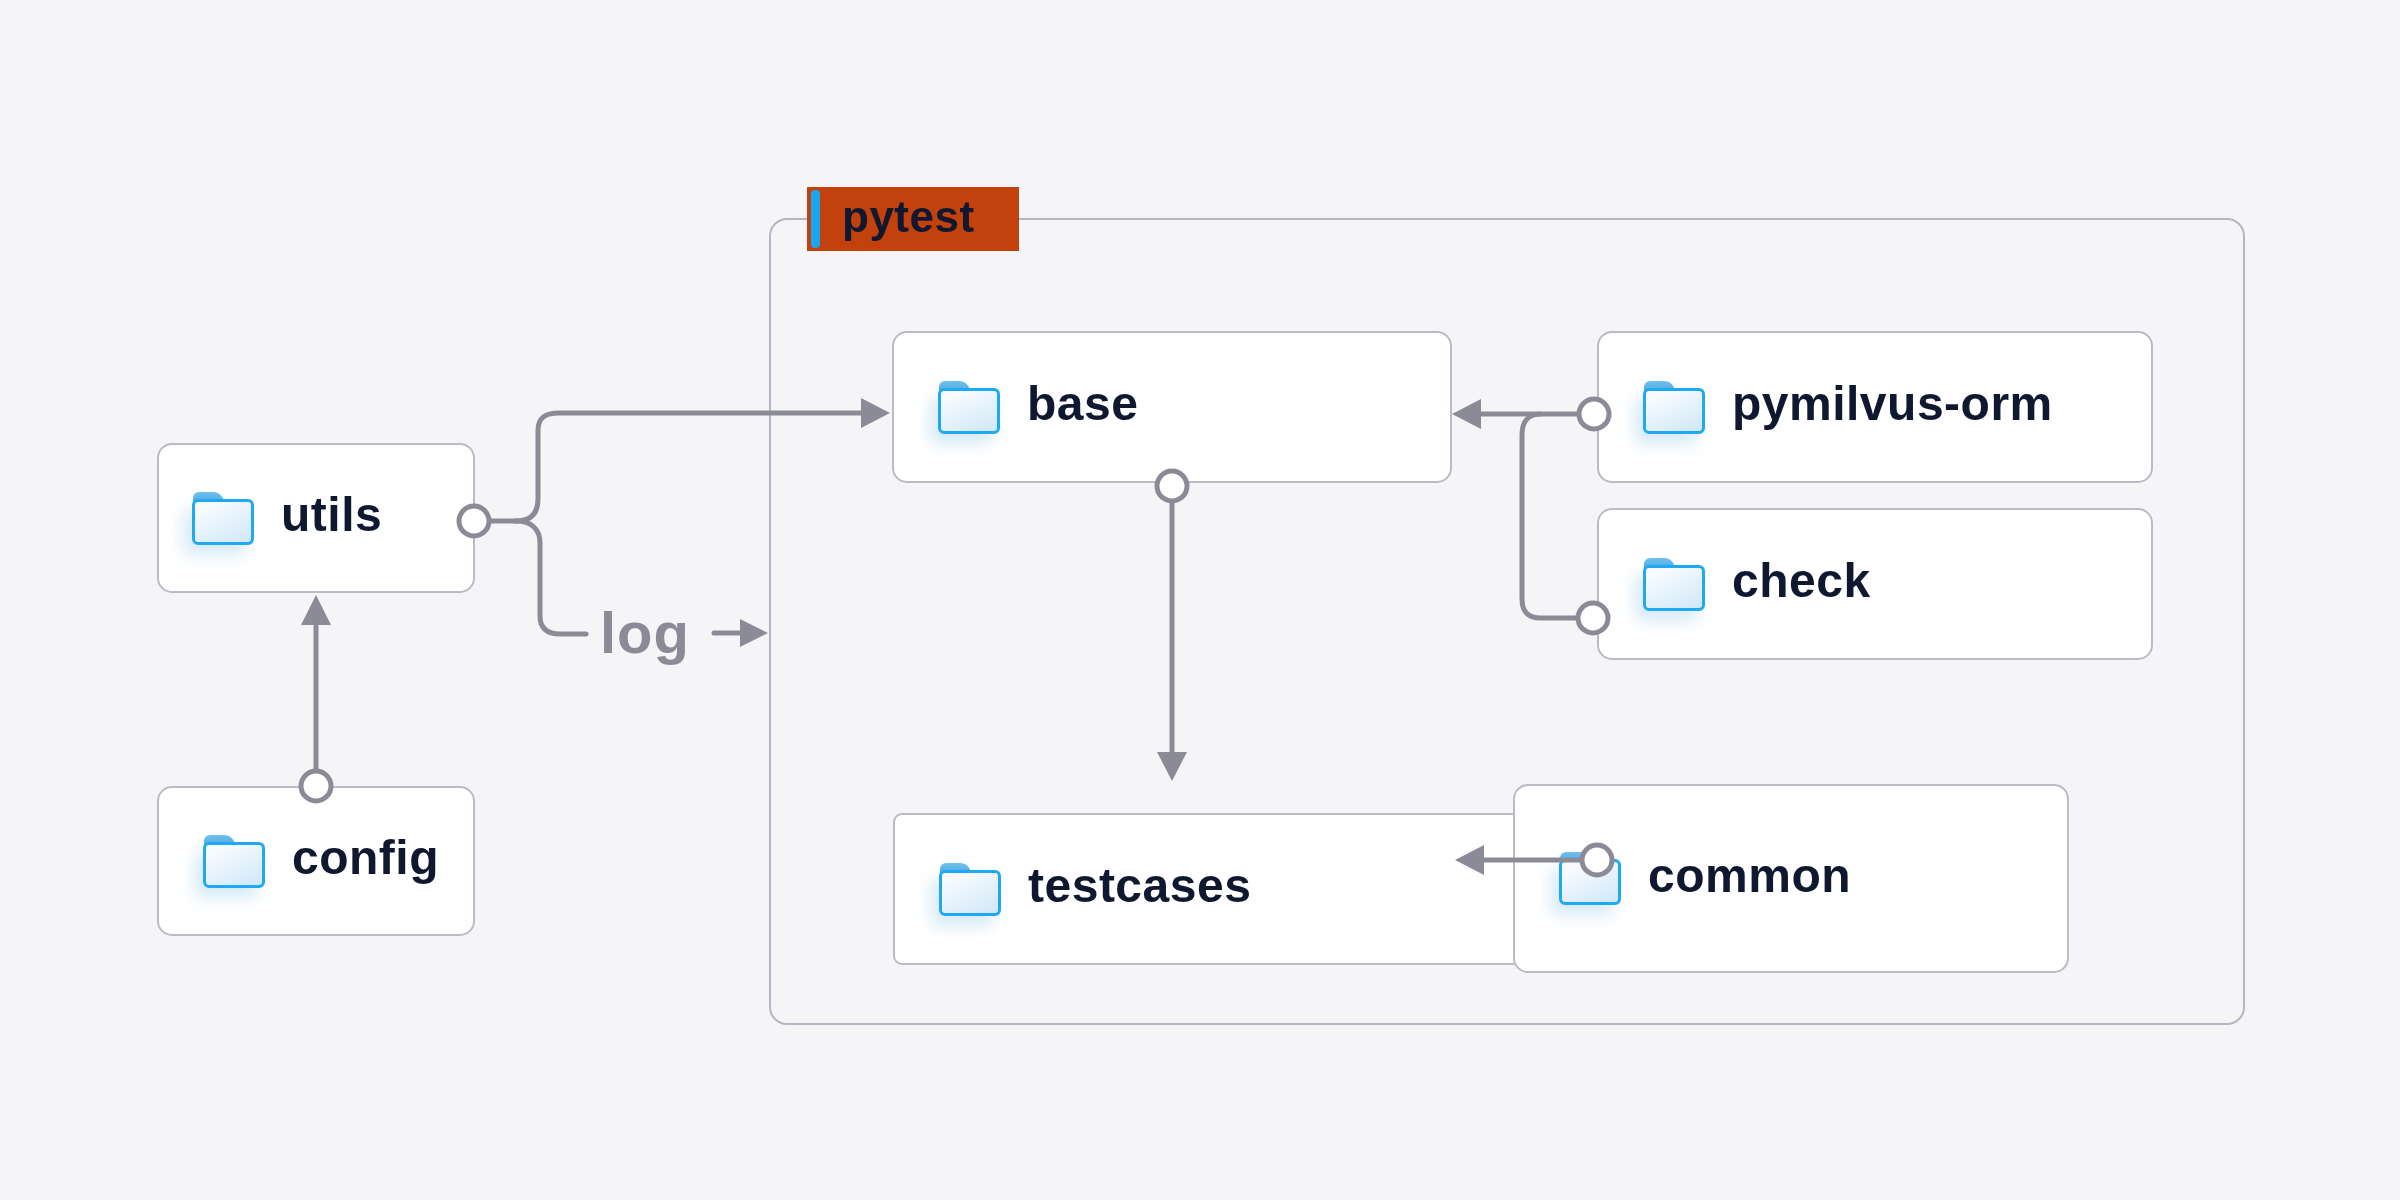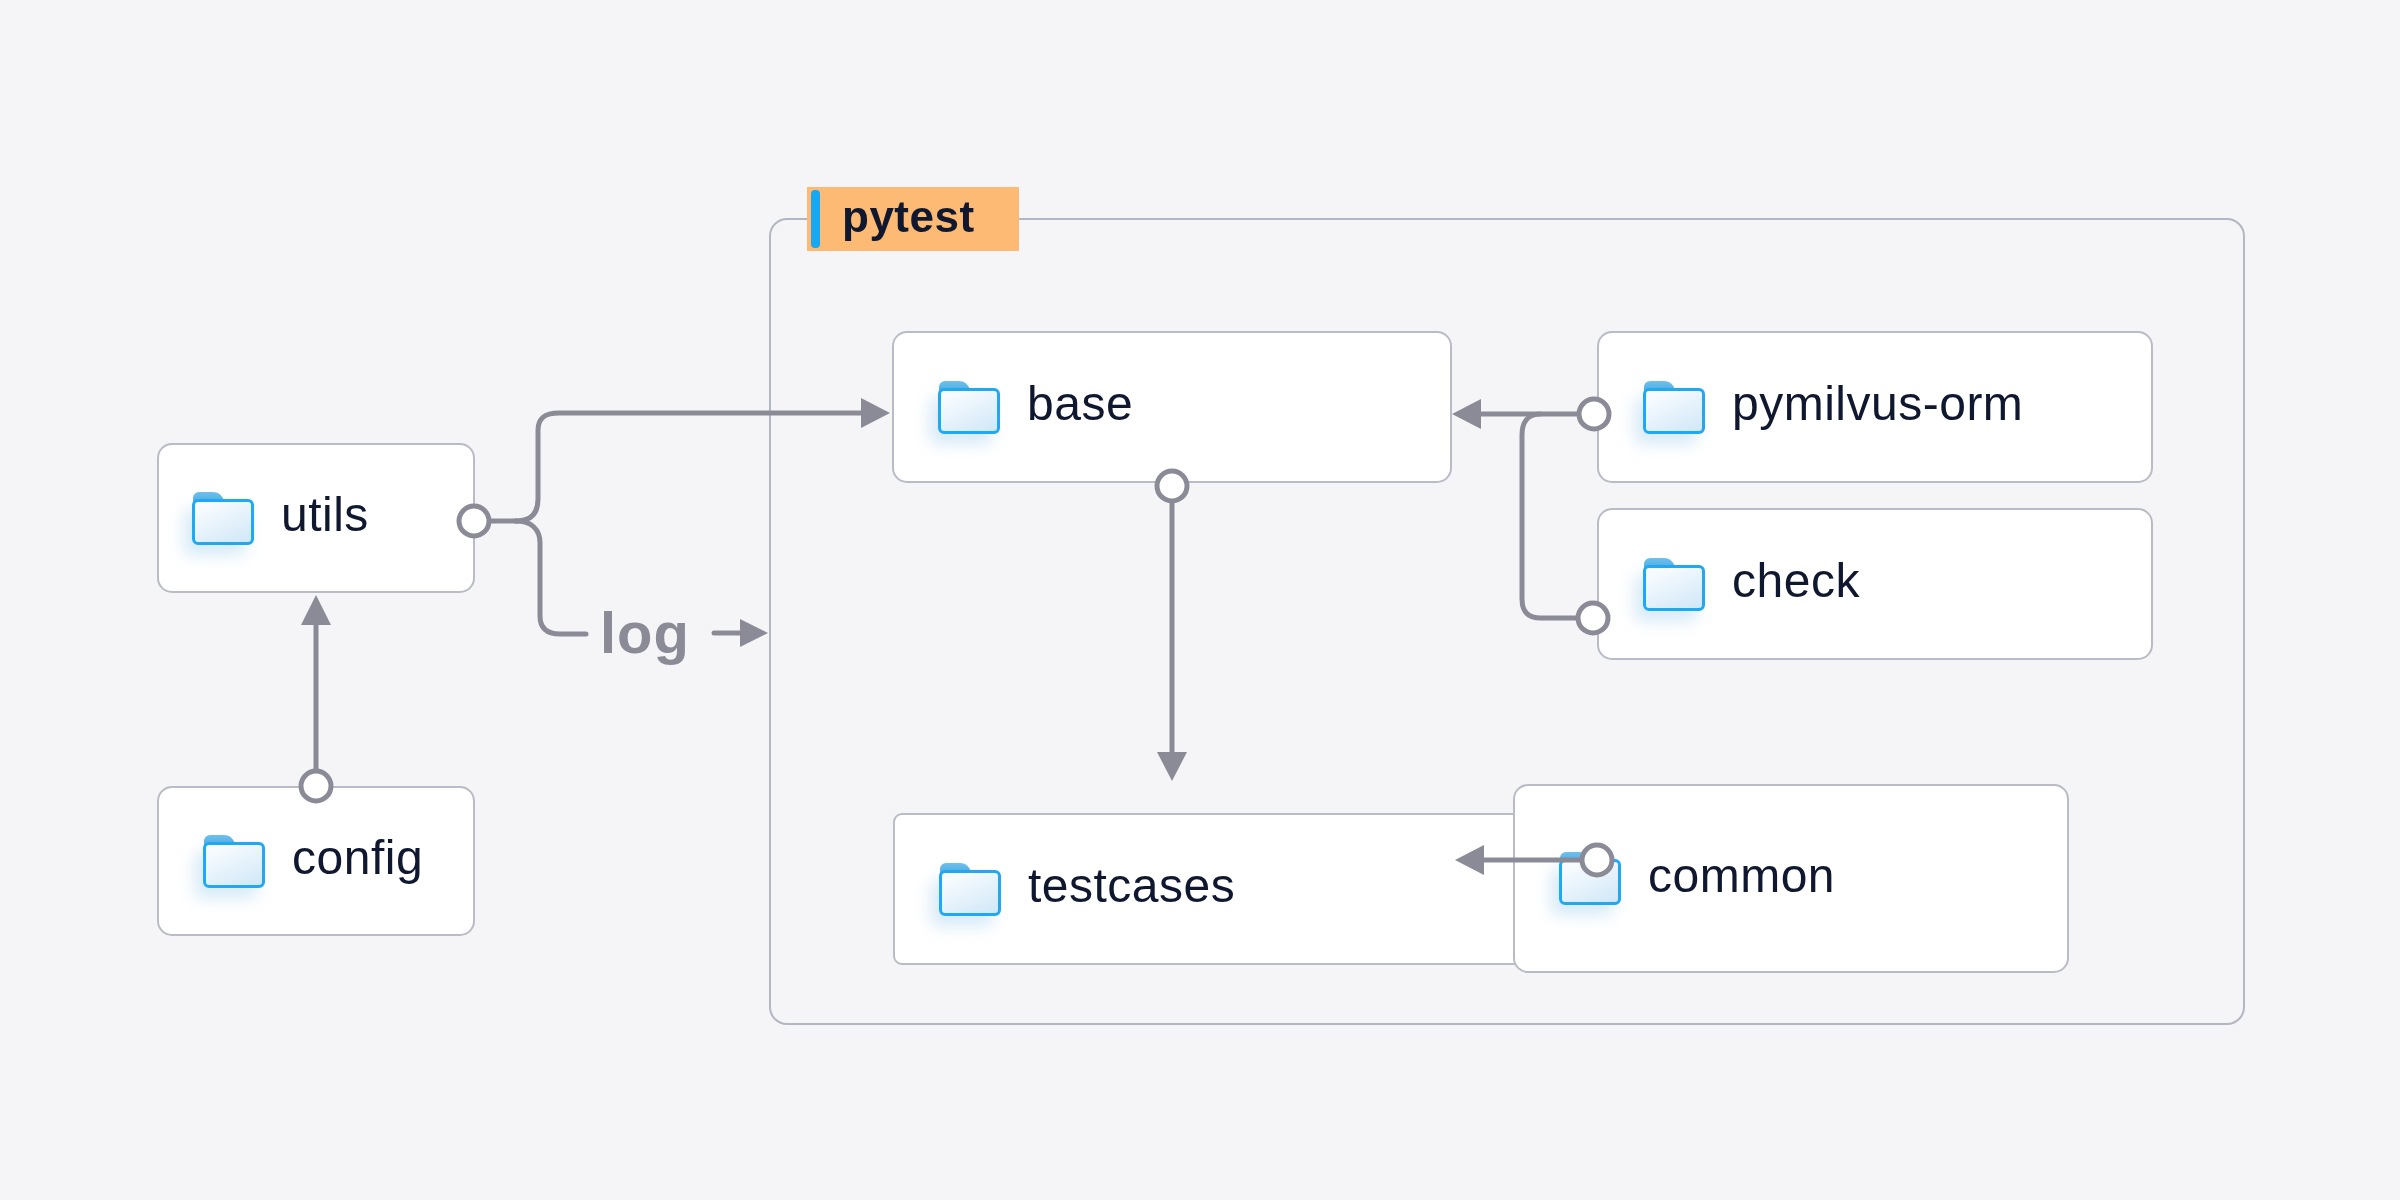--- a/index.html
+++ b/index.html
@@ -14,37 +14,37 @@
   }
   
   .group-box{
     position:absolute;left:769px;top:218px;width:1476px;height:807px;
     border:2px solid #b3b6c3;border-radius:18px;
     background:transparent;box-sizing:border-box;
   }
   .group-label{
     position:absolute;left:36px;top:-33px;height:64px;
     display:flex;align-items:center;gap:22px;
-    background:#fdba74;padding:0 44px 0 4px;
+    background:#c2410c;padding:0 44px 0 4px;
   }
   .group-label .bar{
     width:9px;height:58px;border-radius:4px;background:#18a8f1;
     flex:0 0 auto;
   }
   .group-label .group-title{
     font-size:44px;font-weight:700;color:#10182f;letter-spacing:.5px;
     line-height:1;padding-bottom:4px;
   }
   
   .node{
     position:absolute;background:#ffffff;
     border:2px solid #b9bcc6;border-radius:15px;
     display:flex;align-items:center;gap:27px;
     padding-left:44px;box-sizing:border-box;
-    font-size:48px;font-weight:400;color:#10182f;letter-spacing:.5px;
+    font-size:48px;font-weight:700;color:#10182f;letter-spacing:.5px;
   }
   .node .label{line-height:1;padding-bottom:6px;}
   
   .folder{position:relative;width:62px;height:53px;flex:0 0 auto;}
   .folder .tab{
     position:absolute;left:1px;top:0;width:31px;height:17px;
     background:linear-gradient(180deg,#6fc1ee 0%,#3d9fd9 100%);
     border-radius:6px 11px 0 0;
   }
   .folder .fbody{

